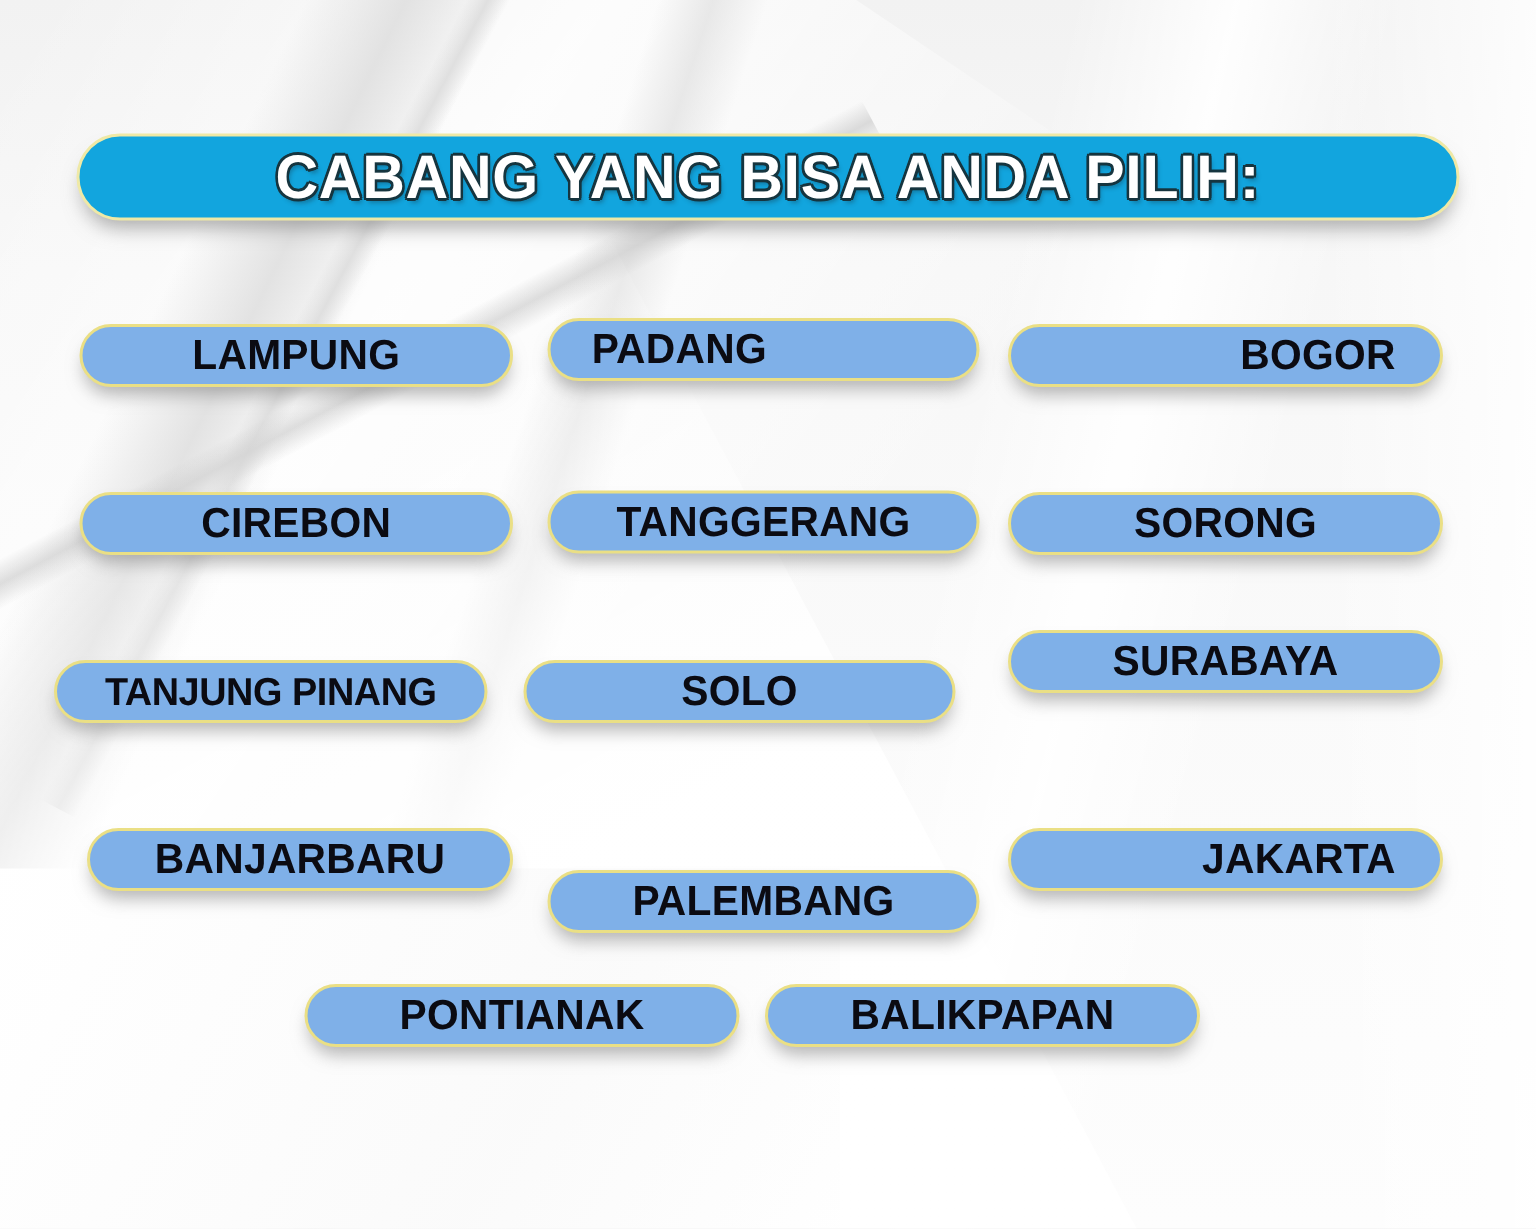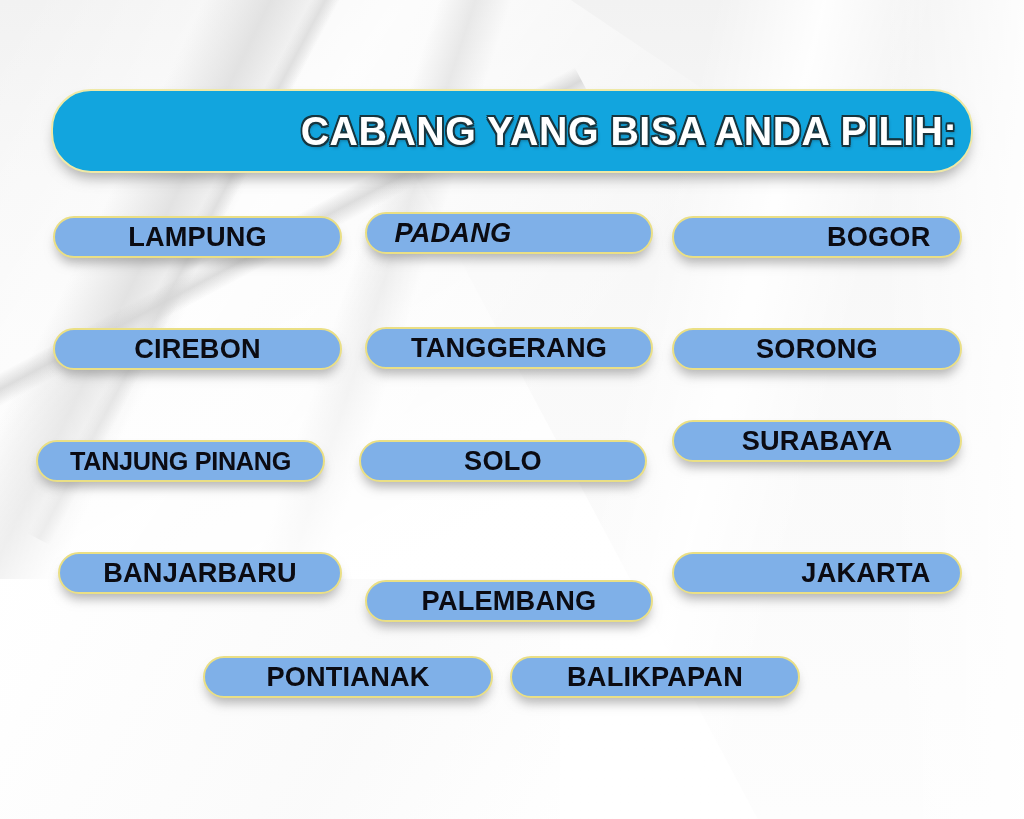--- a/index.html
+++ b/index.html
@@ -90,28 +90,28 @@
     position: absolute;
     inset: 0;
   }
 
   
   #title-banner {
     position: absolute;
     left: 51px;
     top: 89px;
     width: 922px;
-    height: 84px;
+    height: 58px;
     box-sizing: border-box;
     background: #12A5DE;
     border: 2px solid #EFE9A6;
     border-radius: 40px;
     display: flex;
     align-items: center;
-    justify-content: flex-end;
+    justify-content: center;
     box-shadow: 0 9px 13px -4px rgba(110,110,110,0.55);
   }
   #title-text {
     font-family: "Liberation Sans", sans-serif;
     font-weight: bold;
     font-size: 41px;
     letter-spacing: 0.5px;
     color: #ffffff;
     transform: scaleX(0.96);
     white-space: nowrap;
@@ -172,39 +172,39 @@
   <div id="content">
 
     <div id="title-banner">
       <span id="title-text">CABANG YANG BISA ANDA PILIH:</span>
     </div>
 
     <div id="branch-list">
         <div class="pill" style="left: 53px; top: 216px; width: 289px;">
           <span>LAMPUNG</span>
         </div>
-        <div class="pill align-left" style="left: 365px; top: 212px; width: 288px; font-style: italic;">
+        <div class="pill align-left" style="left: 365px; top: 212px; width: 288px;">
           <span>PADANG</span>
         </div>
         <div class="pill align-right" style="left: 672px; top: 216px; width: 290px; align-items: center;">
           <span>BOGOR</span>
         </div>
         <div class="pill" style="left: 53px; top: 328px; width: 289px; align-items: center;">
           <span>CIREBON</span>
         </div>
         <div class="pill" style="left: 365px; top: 327px; width: 288px;">
           <span>TANGGERANG</span>
         </div>
         <div class="pill" style="left: 672px; top: 328px; width: 290px;">
           <span>SORONG</span>
         </div>
         <div class="pill tight" style="left: 36px; top: 440px; width: 289px;">
           <span>TANJUNG PINANG</span>
         </div>
-        <div class="pill" style="left: 359px; top: 440px; width: 288px; justify-content: center;">
+        <div class="pill" style="left: 349px; top: 440px; width: 288px; justify-content: center;">
           <span>SOLO</span>
         </div>
         <div class="pill" style="left: 672px; top: 420px; width: 290px;">
           <span>SURABAYA</span>
         </div>
         <div class="pill" style="left: 58px; top: 552px; width: 284px;">
           <span>BANJARBARU</span>
         </div>
         <div class="pill" style="left: 365px; top: 580px; width: 288px;">
           <span>PALEMBANG</span>

